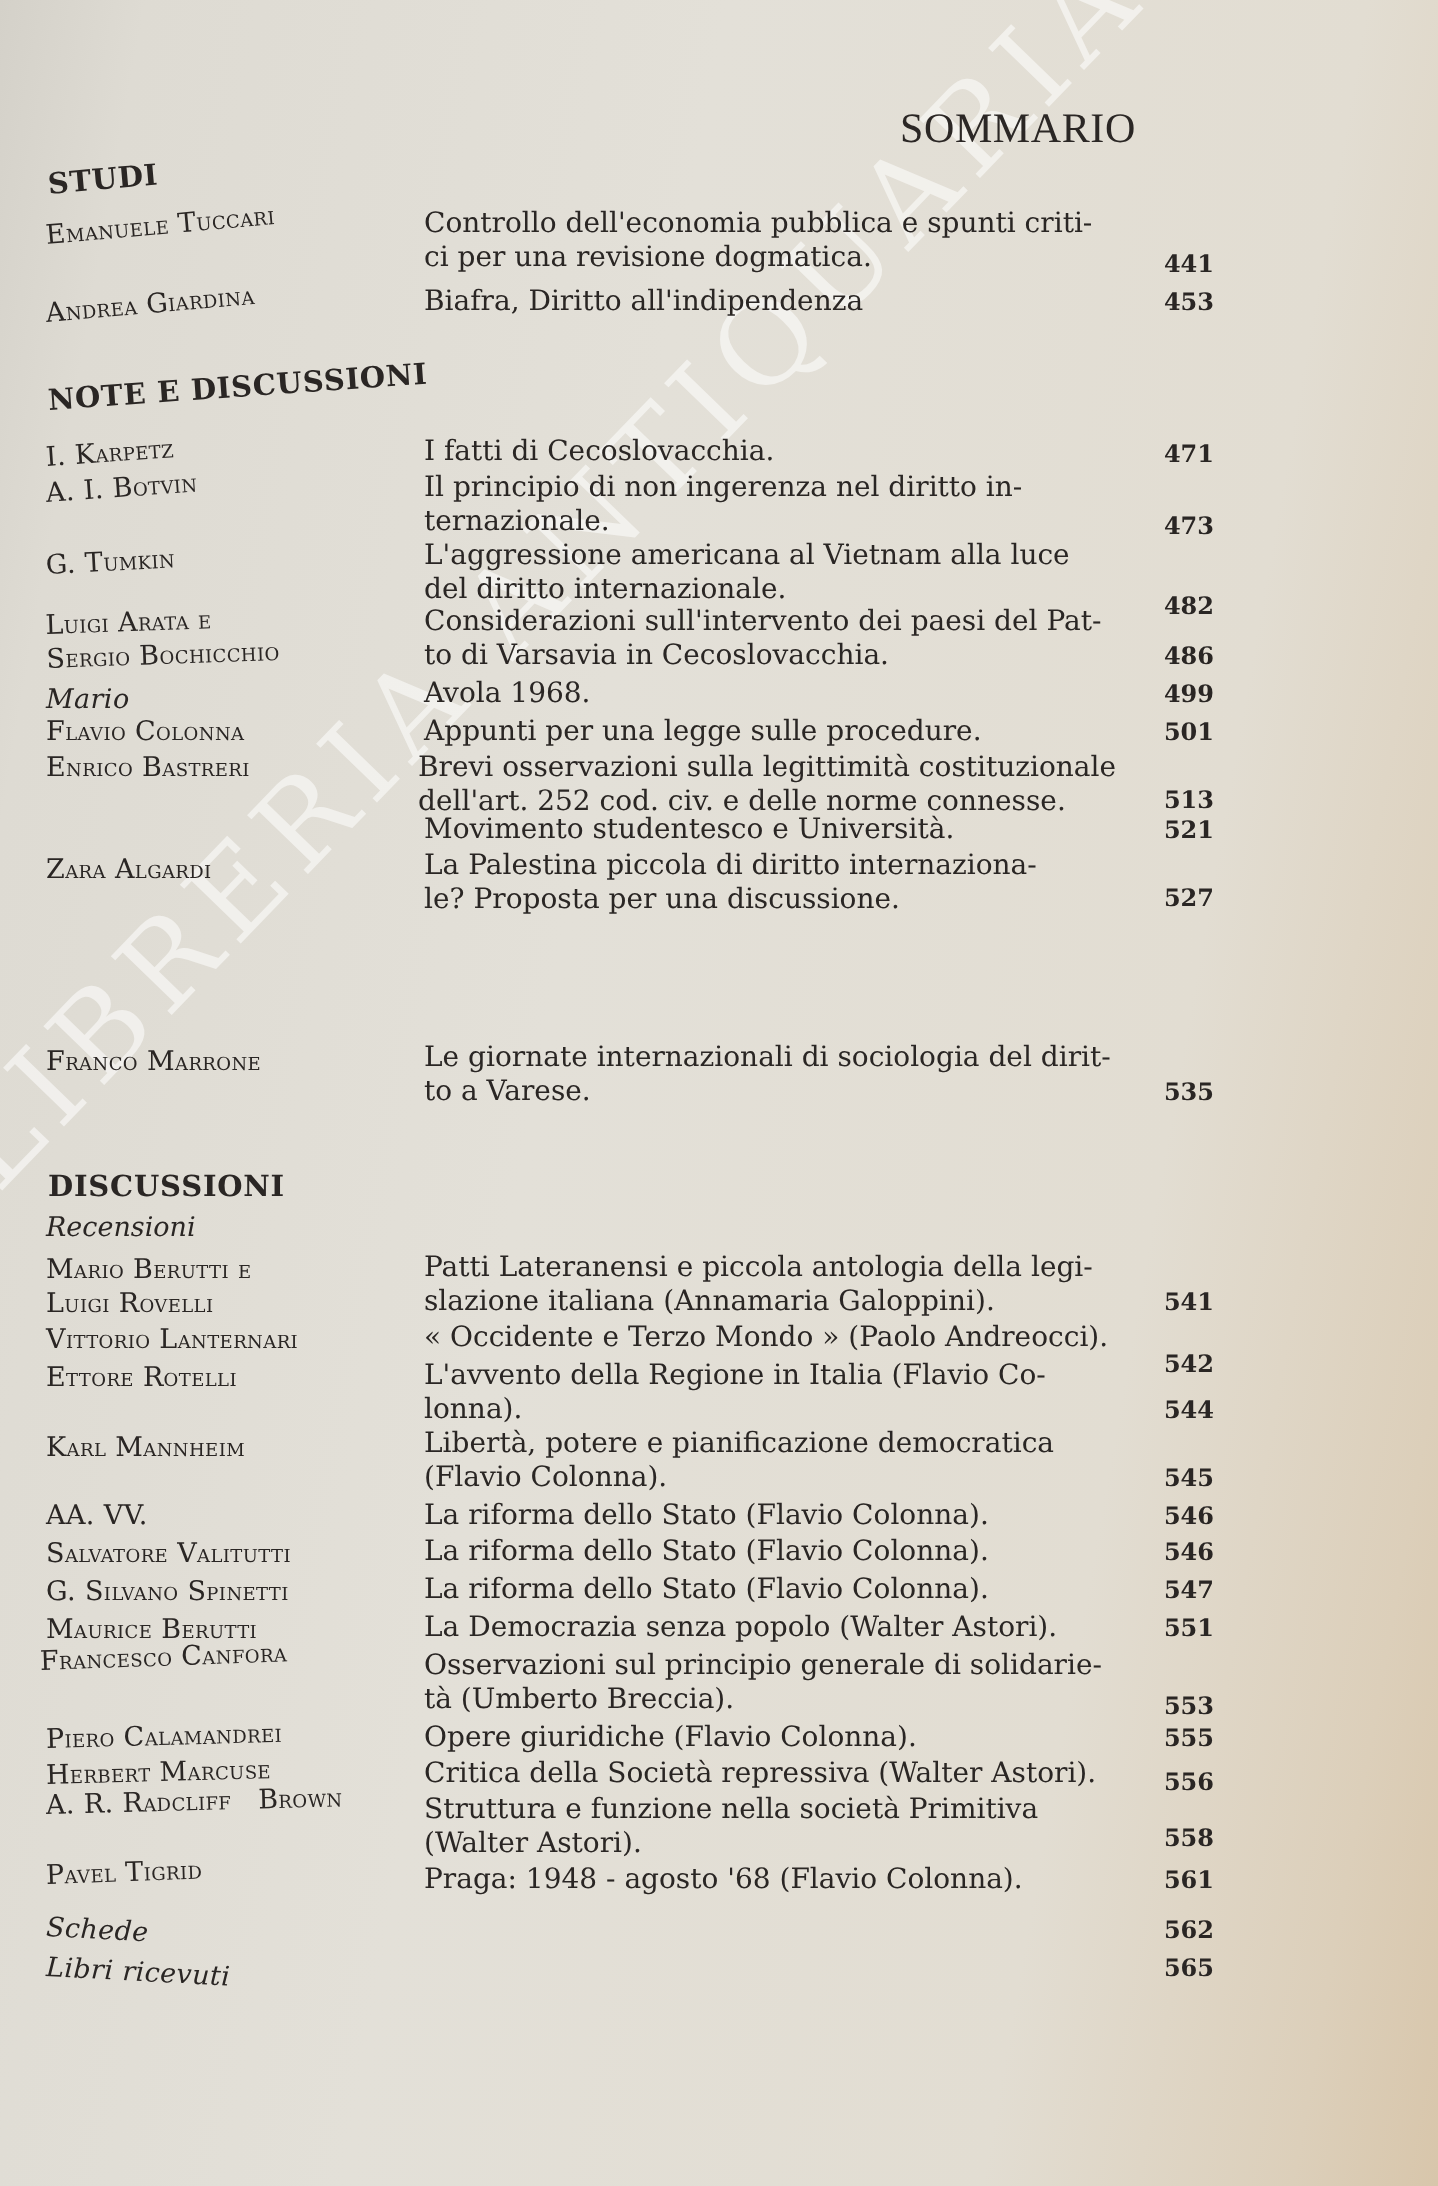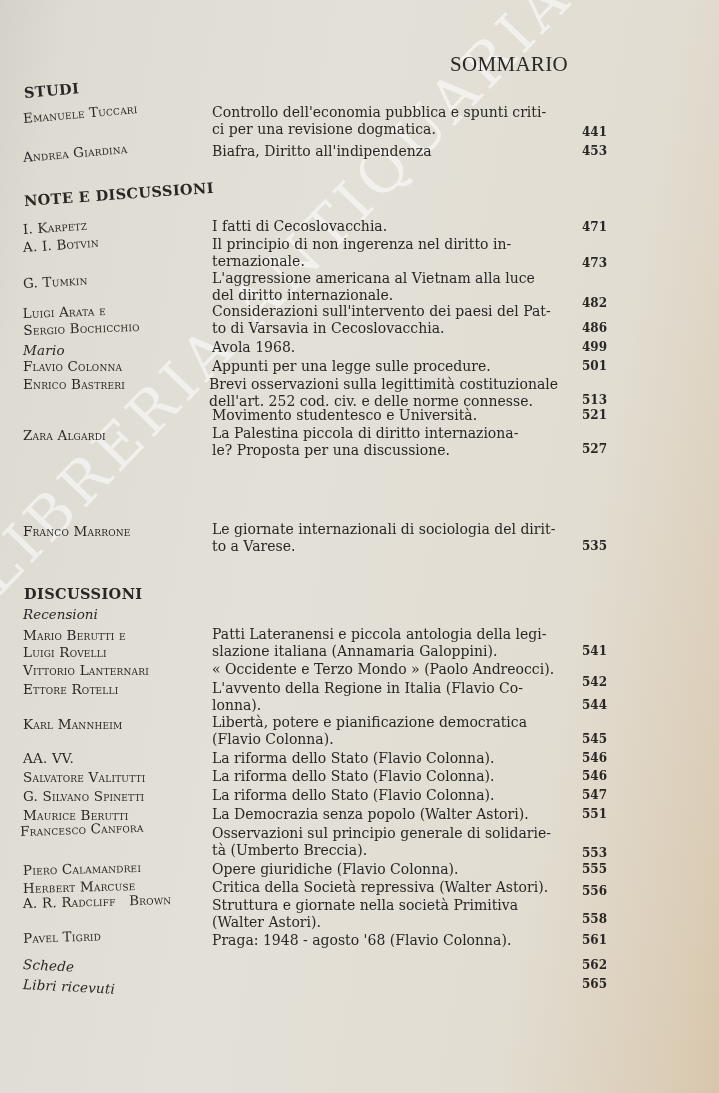--- a/index.html
+++ b/index.html
@@ -174,21 +174,21 @@
     <span class="work">Opere giuridiche (Flavio Colonna).</span>
     <span class="page-num" style="top:0px;">555</span>
   </div>
   <div class="row" style="top:879px;">
     <span class="author" style="top:1px; transform:rotate(-1.5deg); transform-origin:left;">Herbert Marcuse</span>
     <span class="work">Critica della Società repressiva (Walter Astori).</span>
     <span class="page-num" style="top:4px;">556</span>
   </div>
   <div class="row" style="top:897px;">
     <span class="author" style="top:-2px; white-space:pre; transform:rotate(-1.5deg); transform-origin:left;">A. R. Radcliff   Brown</span>
-    <span class="work">Struttura e giornate nella società Primitiva
+    <span class="work">Struttura e funzione nella società Primitiva
 (Walter Astori).</span>
     <span class="page-num" style="top:14px;">558</span>
   </div>
   <div class="row" style="top:932px;">
     <span class="author" style="top:-2px; transform:rotate(-2deg); transform-origin:left;">Pavel Tigrid</span>
     <span class="work">Praga: 1948 - agosto '68 (Flavio Colonna).</span>
     <span class="page-num" style="top:0px;">561</span>
   </div>
 
   <div class="row" style="top:957px;">

